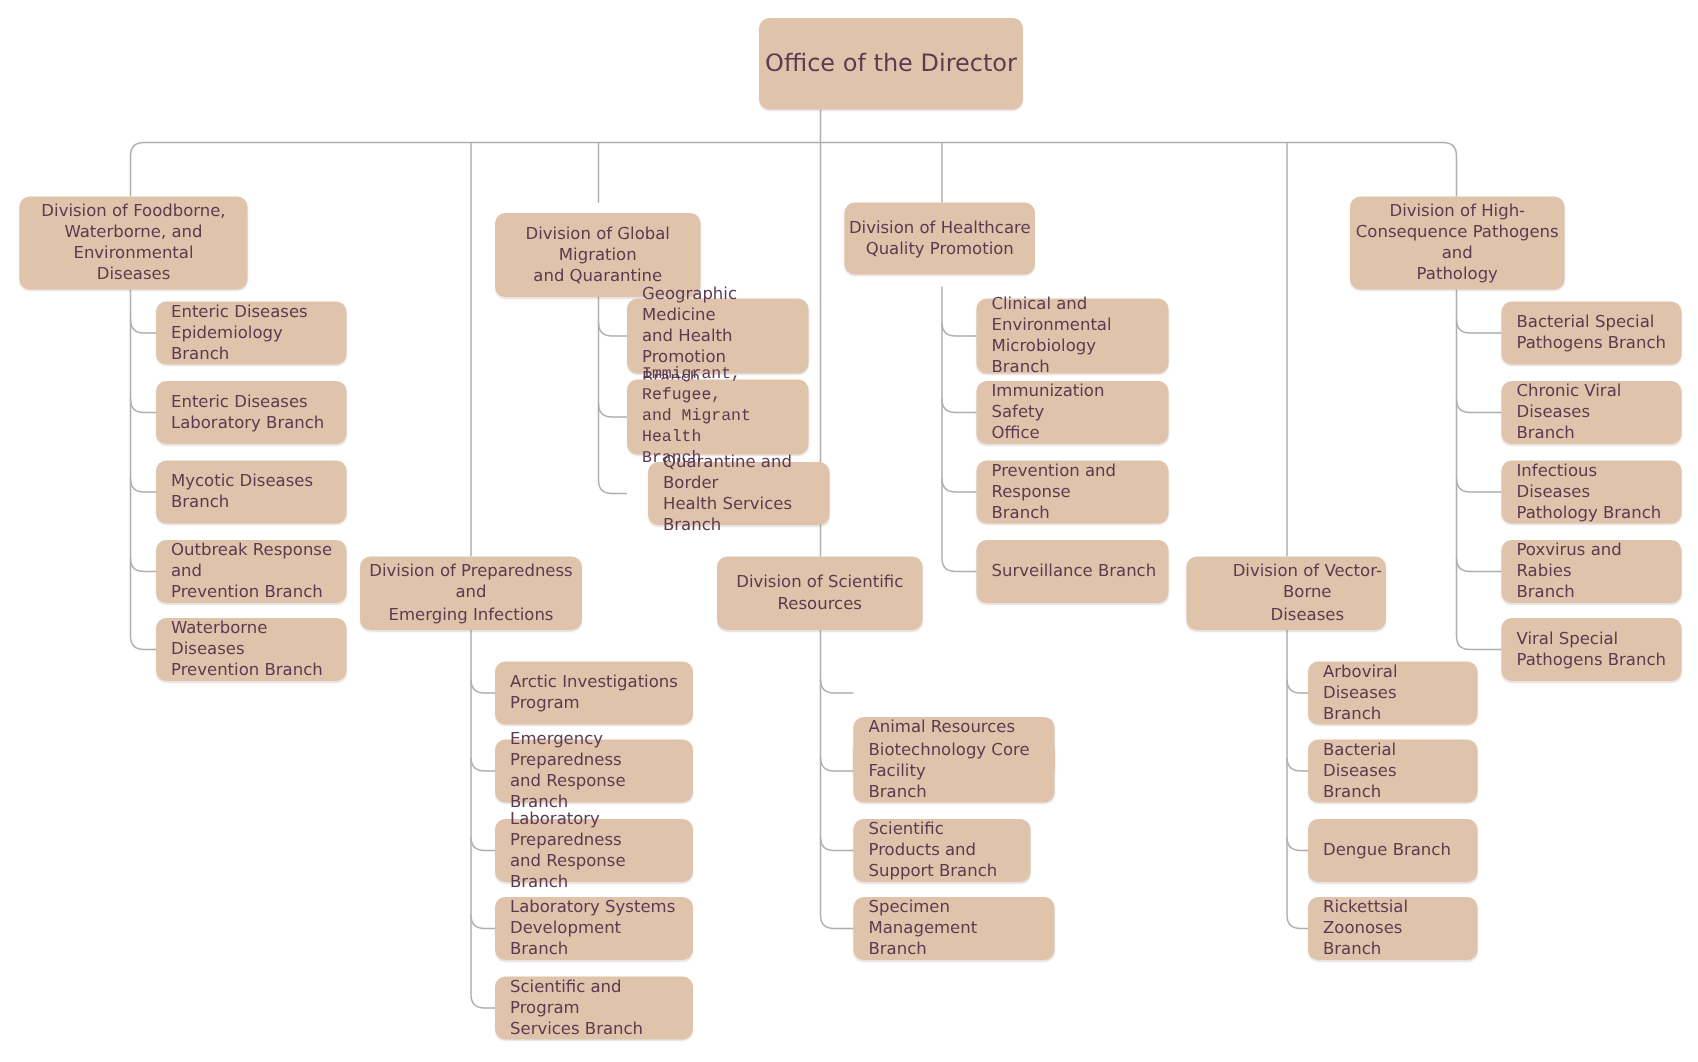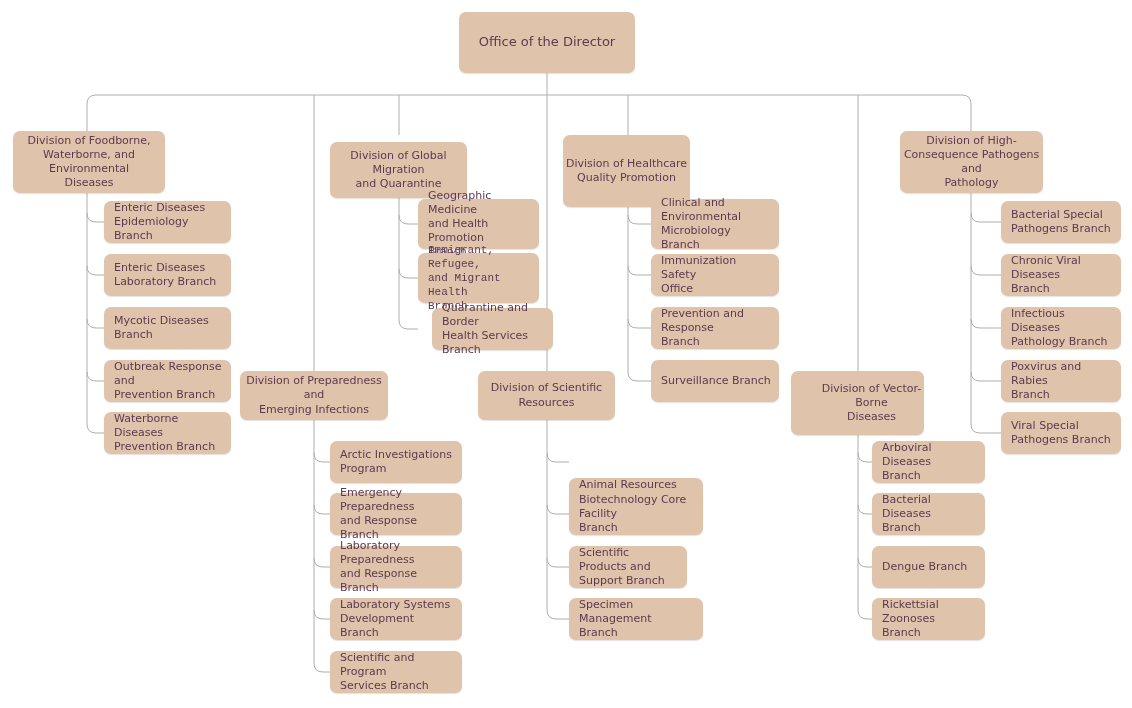--- a/index.html
+++ b/index.html
@@ -38,21 +38,22 @@
   }
   .node .label {
     display: block;
     width: 100%;
     line-height: 1.28;
     white-space: pre-line;
   }
   .node.root {
     justify-content: center;
     text-align: center;
-    font-size: 13px;
+    font-size: 16px;
+    margin-left: 47px;
   }
   .node.division {
     justify-content: center;
     text-align: center;
     font-size: 11px;
   }
   .node.branch {
     justify-content: flex-start;
     text-align: left;
     font-size: 11px;
@@ -151,21 +152,21 @@
       </div>
       <div class="node branch" style="left: 418px; top: 253px; width: 121px; height: 50px; font-family: Liberation Mono, monospace;">
         <span class="label">Immigrant, Refugee,
 and Migrant Health
 Branch</span>
       </div>
       <div class="node branch" style="left: 418px; top: 308px; width: 121px; height: 42px; margin-left: 14px;">
         <span class="label">Quarantine and Border
 Health Services Branch</span>
       </div>
-      <div class="node division" style="left: 563px; top: 135px; width: 127px; height: 72px; justify-content: flex-end;">
+      <div class="node division" style="left: 563px; top: 135px; width: 127px; height: 48px; justify-content: flex-end;">
         <span class="label">Division of Healthcare
 Quality Promotion</span>
       </div>
       <div class="node branch" style="left: 651px; top: 199px; width: 128px; height: 50px;">
         <span class="label">Clinical and
 Environmental
 Microbiology Branch</span>
       </div>
       <div class="node branch" style="left: 651px; top: 254px; width: 128px; height: 42px;">
         <span class="label">Immunization Safety
@@ -240,21 +241,21 @@
 Branch</span>
       </div>
       <div class="node branch" style="left: 569px; top: 546px; width: 118px; height: 42px;">
         <span class="label">Scientific Products and
 Support Branch</span>
       </div>
       <div class="node branch" style="left: 569px; top: 598px; width: 134px; height: 42px;">
         <span class="label">Specimen Management
 Branch</span>
       </div>
-      <div class="node division" style="left: 791px; top: 371px; width: 133px; height: 64px; padding-left: 28px;">
+      <div class="node division" style="left: 791px; top: 371px; width: 133px; height: 49px; padding-left: 28px;">
         <span class="label">Division of Vector-Borne
 Diseases</span>
       </div>
       <div class="node branch" style="left: 872px; top: 441px; width: 113px; height: 42px;">
         <span class="label">Arboviral Diseases
 Branch</span>
       </div>
       <div class="node branch" style="left: 872px; top: 493px; width: 113px; height: 42px;">
         <span class="label">Bacterial Diseases
 Branch</span>

